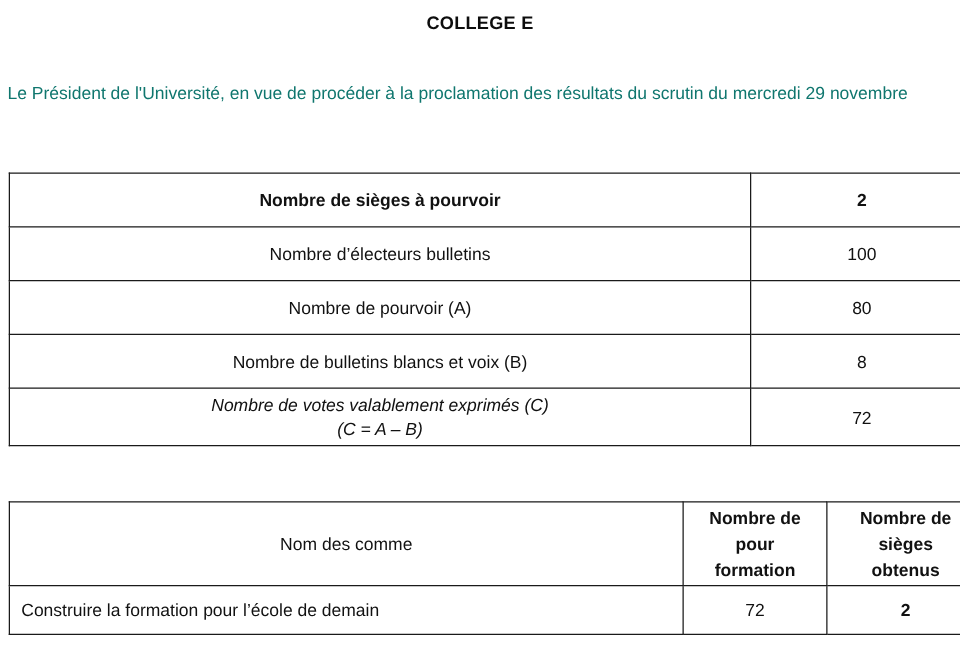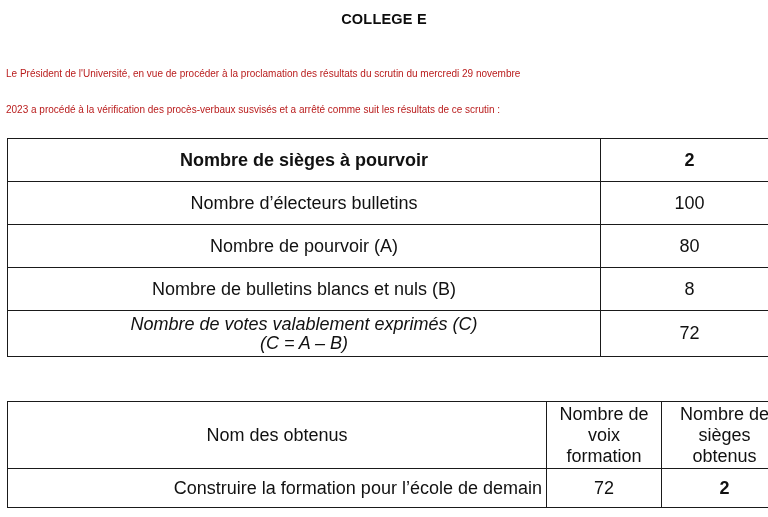--- a/index.html
+++ b/index.html
@@ -38,38 +38,38 @@
 
   
   .intro {
     position: absolute;
     top: 56px;
     left: 6px;
     width: 758px;
   }
   .intro-line {
     display: block;
-    font-size: 10px;
+    font-size: 14px;
     line-height: 36px;
     white-space: nowrap;
-    color: #b91c1c;
+    color: #0f766e;
   }
 
   
   .vote-table {
     position: absolute;
     border-collapse: collapse;
     table-layout: fixed;
     background: #ffffff;
   }
   .vote-table td,
   .vote-table th {
     border: 1px solid #1a1a1a;
     font-weight: normal;
-    font-size: 18px;
+    font-size: 14px;
     color: #111111;
     padding: 0 4px;
     vertical-align: middle;
   }
 
   
   #table-summary {
     left: 7px;
     top: 138px;
     width: 753px;
@@ -98,79 +98,78 @@
   #table-lists .col-name  { width: 530px; }
   #table-lists .col-voix  { width: 106px; }
   #table-lists .col-sieges{ width: 117px; }
   #table-lists thead tr { height: 67px; }
   #table-lists tbody tr { height: 39px; }
   #table-lists thead th {
     text-align: center;
     vertical-align: middle;
     line-height: 21px;
   }
-  #table-lists thead th .hdr-line { display: block; }
+  #table-lists thead th .hdr-line { display: block; font-weight: bold; }
   #table-lists td.list-name {
-    text-align: right;
+    text-align: left;
     padding-left: 9px;
   }
   #table-lists td.num {
     text-align: center;
   }
   #table-lists td.num.bold {
     font-weight: bold;
   }
 </style>
 </head>
 <body>
 
 <div class="page">
 
   <div class="doc-title">COLLEGE E</div>
 
   <div class="intro">
     <span class="intro-line">Le Président de l'Université, en vue de procéder à la proclamation des résultats du scrutin du mercredi 29 novembre</span>
-    <span class="intro-line">2023 a procédé à la vérification des procès-verbaux susvisés et a arrêté comme suit les résultats de ce scrutin :</span>
   </div>
 
   <table class="vote-table" id="table-summary">
     <tbody>
       <tr class="row-emphasis">
         <td class="col-label">Nombre de sièges à pourvoir</td>
         <td class="col-value">2</td>
       </tr>
       <tr>
         <td class="col-label">Nombre d’électeurs bulletins</td>
         <td class="col-value">100</td>
       </tr>
       <tr>
         <td class="col-label">Nombre de pourvoir (A)</td>
         <td class="col-value">80</td>
       </tr>
       <tr>
-        <td class="col-label">Nombre de bulletins blancs et nuls (B)</td>
+        <td class="col-label">Nombre de bulletins blancs et voix (B)</td>
         <td class="col-value">8</td>
       </tr>
       <tr class="row-tall">
         <td class="col-label cell-multiline">
           <span class="sub-line">Nombre de votes valablement exprimés (C)</span>
           <span class="sub-line">(C = A – B)</span>
         </td>
         <td class="col-value">72</td>
       </tr>
     </tbody>
   </table>
 
   <table class="vote-table" id="table-lists">
     <thead>
       <tr>
-        <th class="col-name">Nom des obtenus</th>
+        <th class="col-name">Nom des comme</th>
         <th class="col-voix">
           <span class="hdr-line">Nombre de</span>
-          <span class="hdr-line">voix</span>
+          <span class="hdr-line">pour</span>
           <span class="hdr-line">formation</span>
         </th>
         <th class="col-sieges">
           <span class="hdr-line">Nombre de</span>
           <span class="hdr-line">sièges</span>
           <span class="hdr-line">obtenus</span>
         </th>
       </tr>
     </thead>
     <tbody>

